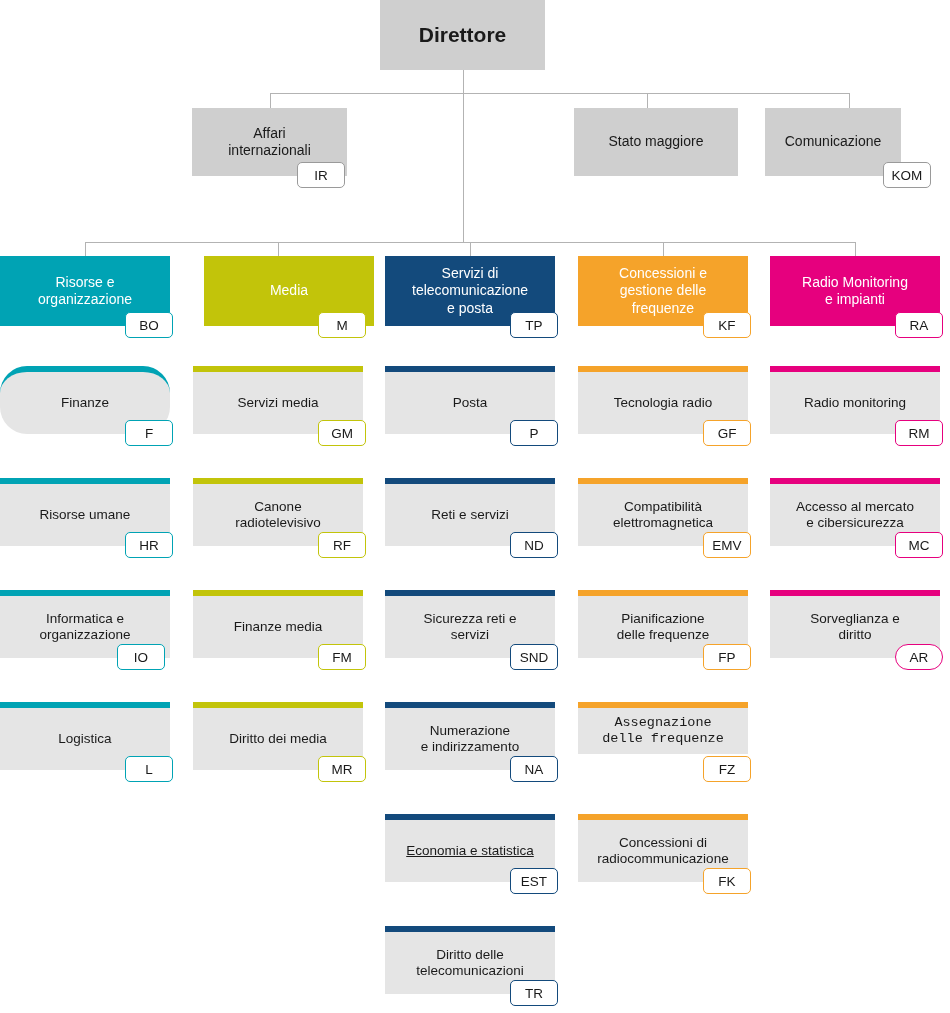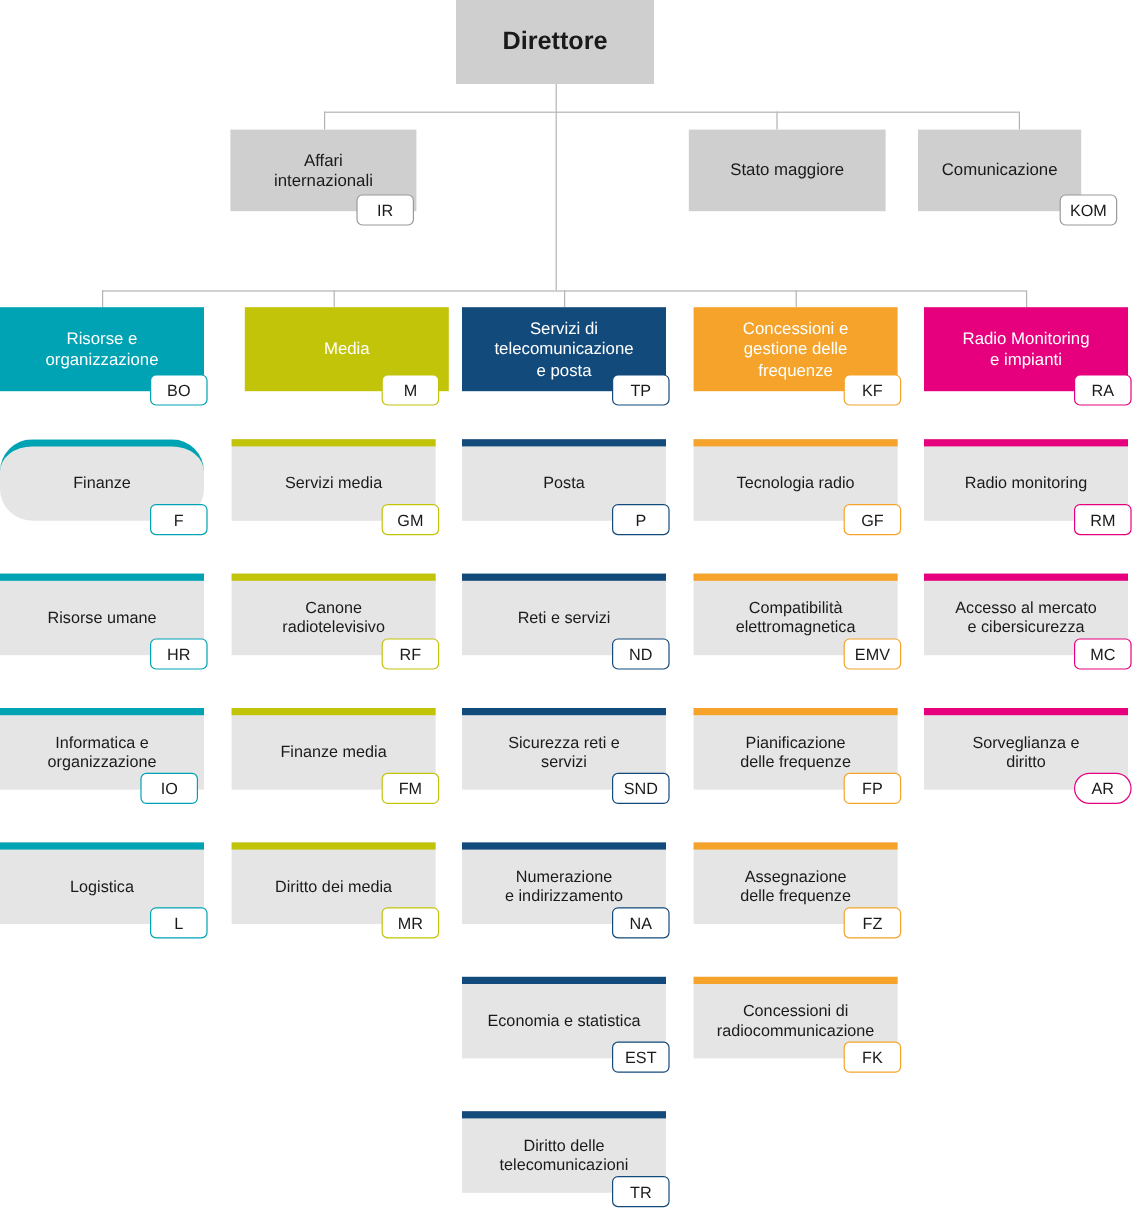--- a/index.html
+++ b/index.html
@@ -147,21 +147,21 @@
     </div>
     <div class="badge" style="border-color: rgb(19, 74, 124); top: 532px; left: 510px;">ND</div>
     <div class="box unit" style="left: 385px; top: 590px; width: 170px; height: 68px; border-top-color: rgb(19, 74, 124);">
       <span class="label">Sicurezza reti e<br>servizi</span>
     </div>
     <div class="badge" style="border-color: rgb(19, 74, 124); top: 644px; left: 510px;">SND</div>
     <div class="box unit" style="left: 385px; top: 702px; width: 170px; height: 68px; border-top-color: rgb(19, 74, 124);">
       <span class="label">Numerazione<br>e indirizzamento</span>
     </div>
     <div class="badge" style="border-color: rgb(19, 74, 124); top: 756px; left: 510px;">NA</div>
-    <div class="box unit" style="left: 385px; top: 814px; width: 170px; height: 68px; border-top-color: rgb(19, 74, 124);">
+    <div class="box unit" style="left: 385px; top: 814px; width: 170px; height: 68px; border-top-color: rgb(19, 74, 124); text-decoration: underline;">
       <span class="label">Economia e statistica</span>
     </div>
     <div class="badge" style="border-color: rgb(19, 74, 124); top: 868px; left: 510px;">EST</div>
     <div class="box unit" style="left: 385px; top: 926px; width: 170px; height: 68px; border-top-color: rgb(19, 74, 124);">
       <span class="label">Diritto delle<br>telecomunicazioni</span>
     </div>
     <div class="badge" style="border-color: rgb(19, 74, 124); top: 980px; left: 510px;">TR</div>
     <div class="line v" style="left: 663px; top: 242px; height: 14px;"></div>
     <div class="box division" style="left: 578px; top: 256px; width: 170px; height: 70px; background: rgb(245, 163, 42);">
       <span class="label">Concessioni e<br>gestione delle<br>frequenze</span>
@@ -172,21 +172,21 @@
     </div>
     <div class="badge" style="border-color: rgb(245, 163, 42); top: 420px; left: 703px;">GF</div>
     <div class="box unit" style="left: 578px; top: 478px; width: 170px; height: 68px; border-top-color: rgb(245, 163, 42);">
       <span class="label">Compatibilità<br>elettromagnetica</span>
     </div>
     <div class="badge" style="border-color: rgb(245, 163, 42); top: 532px; left: 703px;">EMV</div>
     <div class="box unit" style="left: 578px; top: 590px; width: 170px; height: 68px; border-top-color: rgb(245, 163, 42);">
       <span class="label">Pianificazione<br>delle frequenze</span>
     </div>
     <div class="badge" style="border-color: rgb(245, 163, 42); top: 644px; left: 703px;">FP</div>
-    <div class="box unit" style="left: 578px; top: 702px; width: 170px; height: 68px; border-top-color: rgb(245, 163, 42);">
+    <div class="box unit" style="left: 578px; top: 702px; width: 170px; height: 52px; border-top-color: rgb(245, 163, 42); font-family: Liberation Mono, monospace;">
       <span class="label">Assegnazione<br>delle frequenze</span>
     </div>
     <div class="badge" style="border-color: rgb(245, 163, 42); top: 756px; left: 703px;">FZ</div>
     <div class="box unit" style="left: 578px; top: 814px; width: 170px; height: 68px; border-top-color: rgb(245, 163, 42);">
       <span class="label">Concessioni di<br>radiocommunicazione</span>
     </div>
     <div class="badge" style="border-color: rgb(245, 163, 42); top: 868px; left: 703px;">FK</div>
     <div class="line v" style="left: 855px; top: 242px; height: 14px;"></div>
     <div class="box division" style="left: 770px; top: 256px; width: 170px; height: 70px; background: rgb(230, 0, 126);">
       <span class="label">Radio Monitoring<br>e impianti</span>

